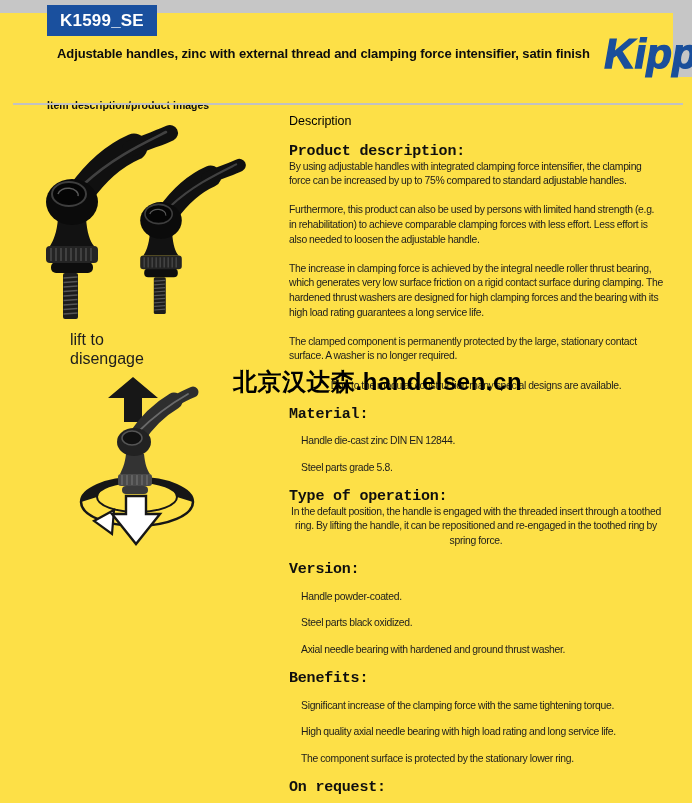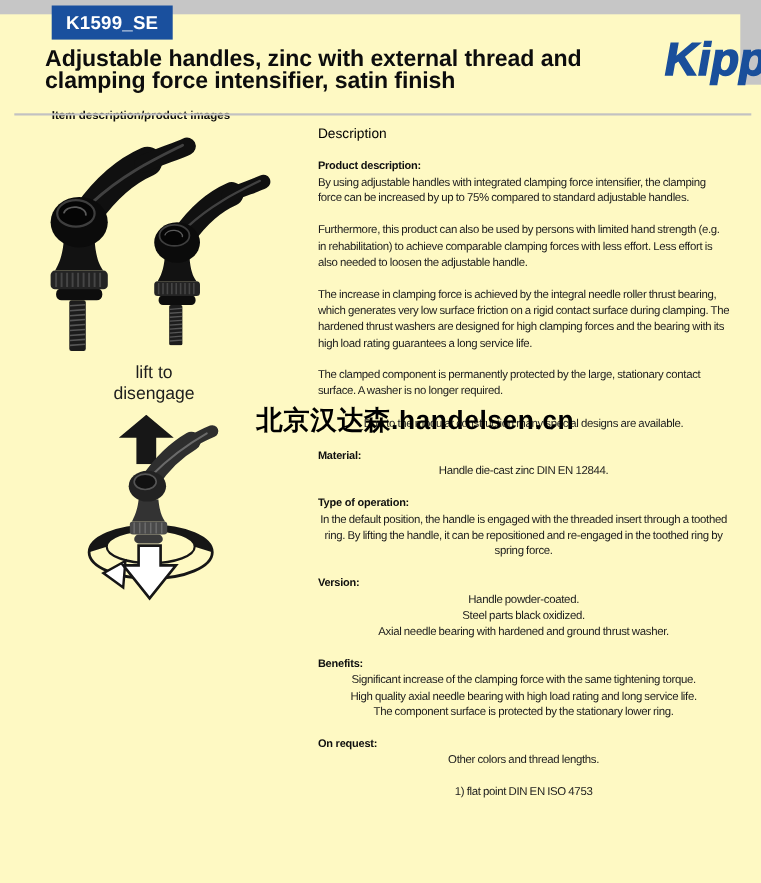--- a/index.html
+++ b/index.html
@@ -1,41 +1,41 @@
 <!DOCTYPE html>
 <html><head>
 <meta charset="utf-8">
 <style>
   html,body{margin:0;padding:0;background:#ffffff;}
-  #page{position:relative;width:692px;height:803px;background:#fef9c3;overflow:hidden;
+  #page{position:relative;width:692px;height:803px;background:#fde047;overflow:hidden;
         font-family:"Liberation Sans",sans-serif;color:#1a1a1a;}
   .topbar{position:absolute;left:0;top:0;width:692px;height:13px;background:#c6c6c6;}
   .corner-strip{position:absolute;right:0;top:0;width:19px;height:77px;background:#c6c6c6;}
   .code-box{position:absolute;left:47px;top:5px;width:110px;height:31px;background:#1a509e;
             color:#fff;font-weight:bold;font-size:17px;line-height:31px;text-align:center;
             letter-spacing:.2px;}
-  .page-title{position:absolute;left:41px;top:44px;width:540px;font-size:21px;font-weight:bold;
+  .page-title{position:absolute;left:57px;top:44px;width:540px;font-size:13px;font-weight:bold;
             color:#0d0d0d;line-height:20px;letter-spacing:-.1px;}
   .page-subtitle{position:absolute;left:47px;top:99px;font-size:10.5px;font-weight:bold;color:#0d0d0d;}
   .header-rule{position:absolute;left:13px;top:103px;width:670px;height:2px;background:#c2c2c2;}
   .kipp-logo{position:absolute;left:598px;top:24px;}
-  .lift-caption{position:absolute;left:70px;top:330px;width:140px;text-align:center;
+  .lift-caption{position:absolute;left:70px;top:330px;width:140px;
             font-size:16px;line-height:19px;color:#1d1d1d;}
   .watermark{position:absolute;left:233px;top:366px;font-size:24px;font-weight:bold;color:#000;
             letter-spacing:.5px;white-space:nowrap;z-index:6;
             font-family:Liberation Sans, sans-serif;}
   .img-abs{position:absolute;}
   .desc{position:absolute;left:289px;top:113px;width:374px;}
   .desc-heading{font-size:12.5px;font-weight:normal;color:#000;line-height:16px;margin:0 0 16px 0;}
   .sec{margin:0 0 14.6px 0;}
-  .sec-label{font-size:10px;font-weight:bold;line-height:14.6px;letter-spacing:-.2px;color:#0f0f0f;}
+  .sec-label{font-size:15px;font-weight:bold;line-height:14.6px;letter-spacing:-.2px;color:#0f0f0f;font-family:Liberation Mono, monospace;}
   .para{font-size:10.4px;line-height:14.6px;letter-spacing:-.3px;word-spacing:-.4px;
         margin:0 0 14.6px 0;color:#1c1c1c;}
   .sec .para:last-child{margin-bottom:0;text-align:center;}
-  .line{font-size:10.4px;line-height:14.6px;letter-spacing:-.3px;word-spacing:-.4px;margin:0;color:#1c1c1c;text-align:center;}
+  .line{font-size:10.4px;line-height:14.6px;letter-spacing:-.3px;word-spacing:-.4px;margin:12px;color:#1c1c1c;}
 </style>
 </head>
 <body>
 
 <div id="page">
 
   <svg width="0" height="0" style="position:absolute" aria-hidden="true">
     <defs>
       <symbol id="handle-sym" viewBox="0 0 140 205">
 
@@ -152,20 +152,21 @@
       <p class="para">By using adjustable handles with integrated clamping force intensifier, the clamping force can be increased by up to 75% compared to standard adjustable handles.</p>
       <p class="para">Furthermore, this product can also be used by persons with limited hand strength (e.g. in rehabilitation) to achieve comparable clamping forces with less effort. Less effort is also needed to loosen the adjustable handle.</p>
       <p class="para">The increase in clamping force is achieved by the integral needle roller thrust bearing, which generates very low surface friction on a rigid contact surface during clamping. The hardened thrust washers are designed for high clamping forces and the bearing with its high load rating guarantees a long service life.</p>
       <p class="para">The clamped component is permanently protected by the large, stationary contact surface. A washer is no longer required.</p>
       <p class="para">Due to the modular construction many special designs are available.</p>
     </div>
 
     <div class="sec">
       <div class="sec-label">Material:</div>
       <div class="line">Handle die-cast zinc DIN EN 12844.</div>
+      <div class="line">Steel parts grade 5.8.</div>
     </div>
 
     <div class="sec">
       <div class="sec-label">Type of operation:</div>
       <p class="para">In the default position, the handle is engaged with the threaded insert through a toothed ring. By lifting the handle, it can be repositioned and re-engaged in the toothed ring by spring force.</p>
     </div>
 
     <div class="sec">
       <div class="sec-label">Version:</div>
       <div class="line">Handle powder-coated.</div>

